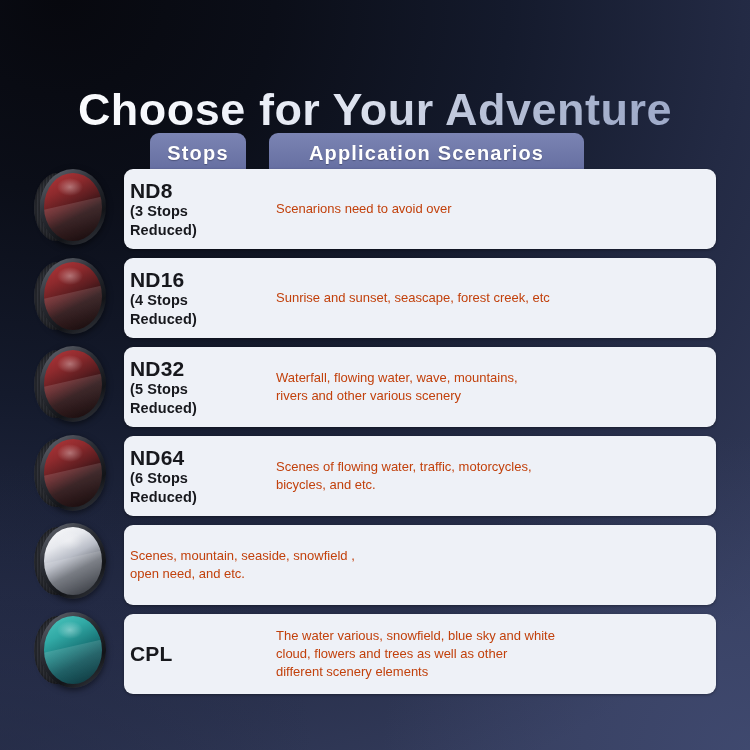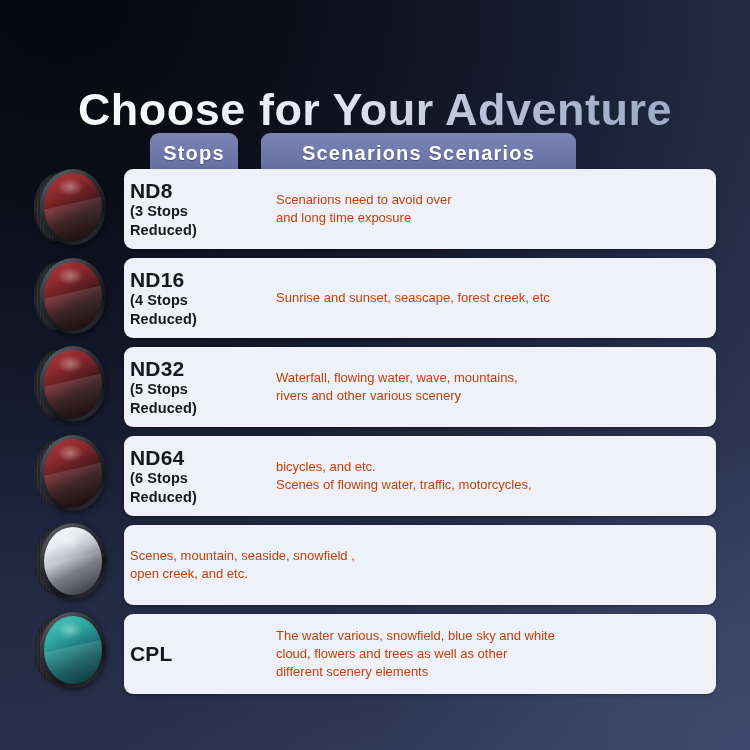--- a/index.html
+++ b/index.html
@@ -87,21 +87,21 @@
     border-radius: 9px 9px 0 0;
     color: #ffffff;
     font-size: 20px;
     font-weight: 700;
     letter-spacing: 1.2px;
     display: flex;
     align-items: center;
     justify-content: center;
     text-shadow: 0 1px 1px rgba(20,24,45,0.35);
   }
-  .head-tab.stops { width: 88px; margin-left: 26px; }
+  .head-tab.stops { width: 96px; margin-left: 26px; }
   .head-tab.scen  { width: 315px; margin-left: 23px; }
 
   
   .rows {
     position: absolute;
     left: 124px;
     top: 169px;
     width: 592px;
   }
 
@@ -272,33 +272,32 @@
       <div class="glass cpl">
           <span class="spec"></span>
         </div>
     </div>
   </div>
 
   <div class="table-wrap">
 
     <div class="header-row">
       <div class="head-tab stops">Stops</div>
-      <div class="head-tab scen">Scenarions Scenarios</div>
+      <div class="head-tab scen">Application Scenarios</div>
     </div>
 
     <div class="rows" id="rows-container">
         <div class="row-card h-tall">
           <div class="cell-name">
             <div class="nd-title">ND8</div>
             <div class="nd-sub">(3 Stops</div>
             <div class="nd-sub">Reduced)</div>
           </div>
           <div class="cell-desc">
             <span class="line">Scenarions need to avoid over</span>
-            <span class="line">and long time exposure</span>
           </div>
         </div>
         <div class="row-card h-tall">
           <div class="cell-name">
             <div class="nd-title">ND16</div>
             <div class="nd-sub">(4 Stops</div>
             <div class="nd-sub">Reduced)</div>
           </div>
           <div class="cell-desc">
             <span class="line">Sunrise and sunset, seascape, forest creek, etc</span>
@@ -315,28 +314,28 @@
             <span class="line">rivers and other various scenery</span>
           </div>
         </div>
         <div class="row-card h-tall">
           <div class="cell-name">
             <div class="nd-title">ND64</div>
             <div class="nd-sub">(6 Stops</div>
             <div class="nd-sub">Reduced)</div>
           </div>
           <div class="cell-desc">
+            <span class="line">Scenes of flowing water, traffic, motorcycles,</span>
             <span class="line">bicycles, and etc.</span>
-            <span class="line">Scenes of flowing water, traffic, motorcycles,</span>
           </div>
         </div>
         <div class="row-card h-tall">
           <div class="cell-desc">
             <span class="line">Scenes, mountain, seaside, snowfield ,</span>
-            <span class="line">open creek, and etc.</span>
+            <span class="line">open need, and etc.</span>
           </div>
         </div>
         <div class="row-card h-tall">
           <div class="cell-name simple">
             <div class="nd-title">CPL</div>
           </div>
           <div class="cell-desc">
             <span class="line">The water various, snowfield, blue sky and white</span>
             <span class="line">cloud, flowers and trees as well as other</span>
             <span class="line">different scenery elements</span>

